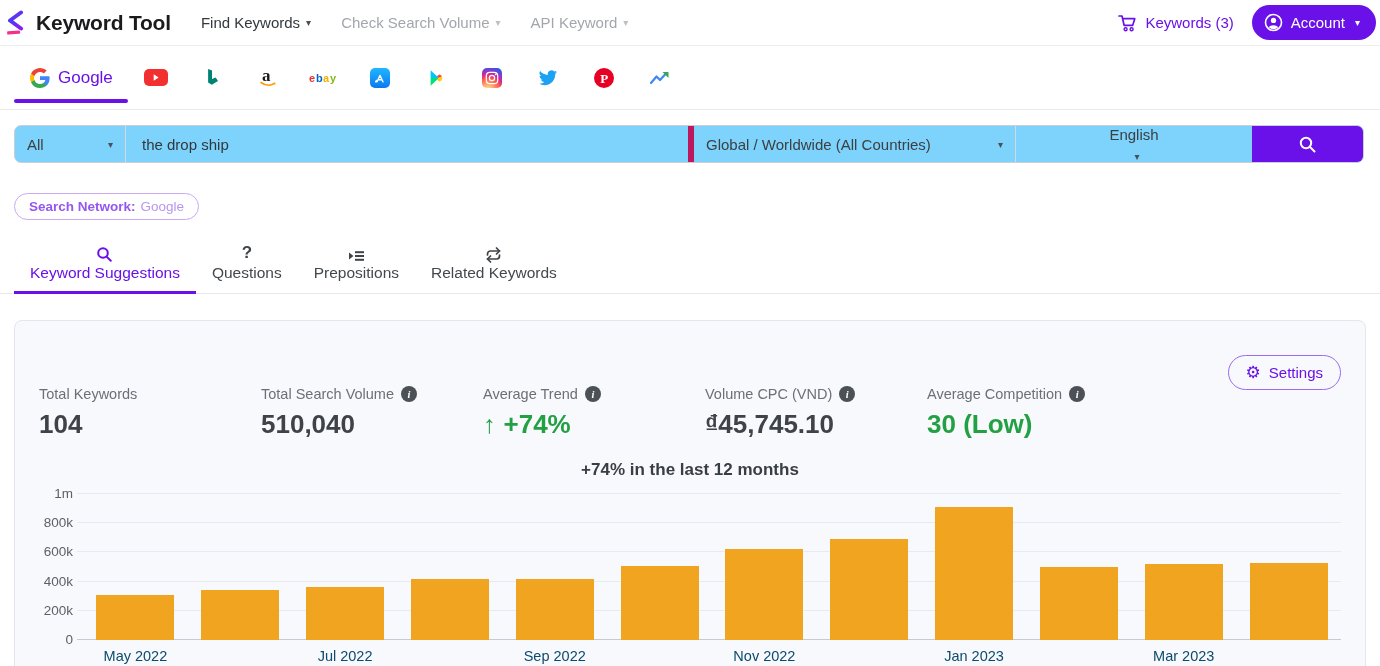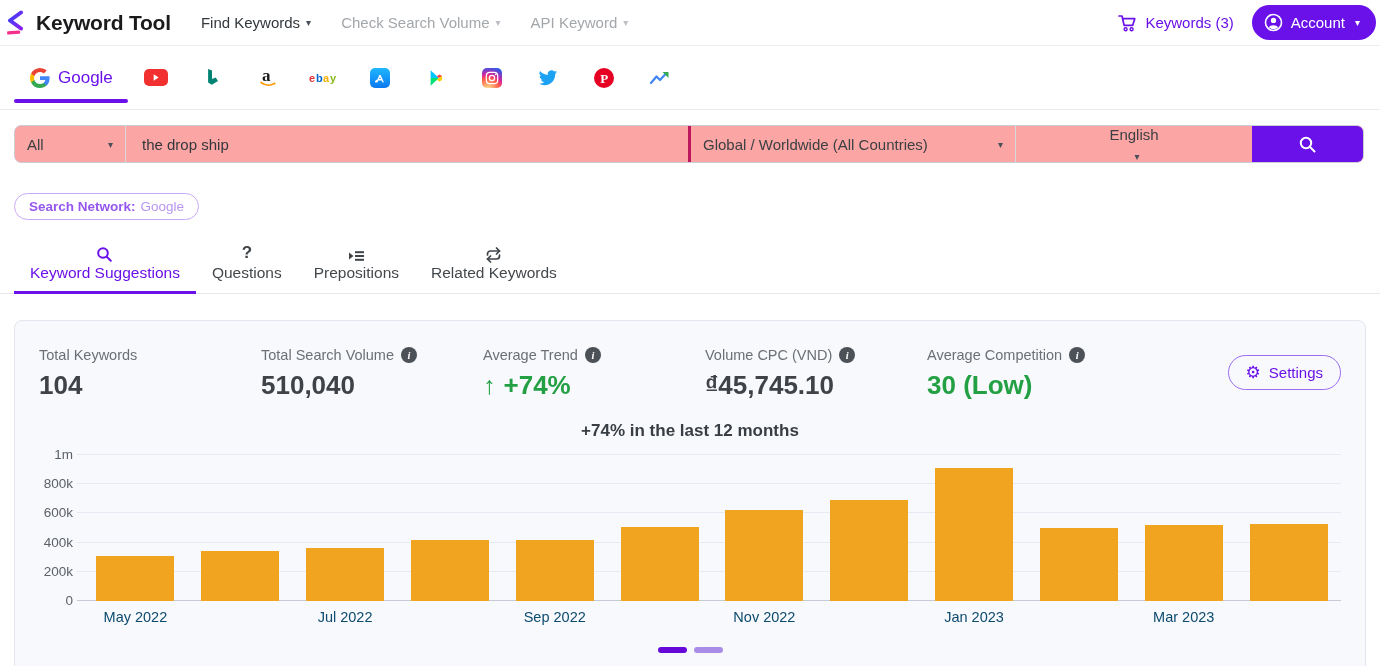--- a/index.html
+++ b/index.html
@@ -35,26 +35,26 @@
     display:flex; align-items:center; justify-content:center; }
   .insta { width:20px; height:20px; border-radius:5px;
     background:radial-gradient(circle at 30% 110%, #fdf497 0%, #fd5949 45%, #d6249f 60%, #285AEB 90%);
     display:flex; align-items:center; justify-content:center; }
   .appstore { width:20px; height:20px; border-radius:5px;
     background:linear-gradient(180deg,#1fb6ff,#0b79f0);
     display:flex; align-items:center; justify-content:center; }
 
   
   .search-row { display:flex; align-items:stretch; height:38px; margin:15px 16px 0 14px;
-    border:1px solid #ccced6; border-radius:7px; background:#fca5a5; }
+    border:1px solid #ccced6; border-radius:7px; background:#7dd3fc; }
   .seg { display:flex; align-items:center; font-size:15px; color:#3c4043; cursor:pointer; }
   .seg-all { width:111px; padding:0 12px; justify-content:space-between; border-right:1px solid #d6d8de; }
   .search-input { flex:1; border:none; outline:none; padding:0 16px; font-size:15px;
     color:#33373b; font-family:"Liberation Sans",sans-serif; background:transparent; }
-  .seg-loc { width:327px; padding:0 12px; justify-content:space-between; border-left:3px solid #be185d; }
+  .seg-loc { width:327px; padding:0 12px; justify-content:space-between; border-left:6px solid #be185d; }
   .seg-lang { width:237px; padding:0 14px; justify-content:space-between; border-left:1px solid #d6d8de;flex-direction:column; }
   .search-btn { width:111px; background:#6a10e8; border:none; border-radius:0 6px 6px 0;
     display:flex; align-items:center; justify-content:center; cursor:pointer; }
 
   
   .badge-row { margin:30px 0 0 14px; }
   .net-badge { display:inline-flex; align-items:center; gap:5px; border:1px solid #c9a9f6;
     border-radius:15px; padding:5px 14px; font-size:13.5px; }
   .net-badge .lbl { color:#9657ef; font-weight:700; }
   .net-badge .val { color:#b896f0; }
@@ -66,21 +66,21 @@
     font-size:15.5px; color:#43484d; cursor:pointer;flex-direction:column; }
   .tab.active { color:#6a10e8; }
   .tab.active::after { content:""; position:absolute; left:0; right:0; bottom:-1px;
     height:3px; background:#6a10e8; }
   .q-icon { font-weight:700; font-size:17px; color:#3f4449; }
 
   
   .card { margin:26px 14px 0; height:368px; background:#f8f9fc; border:1px solid #e4e5ee;
     border-radius:8px; padding:26px 24px 10px; }
   .stats-row { display:flex; align-items:flex-start; }
-  .stat { width:222px; }
+  .stat { width:222px;margin-top:39px; }
   .stat-label { display:flex; align-items:center; gap:7px; font-size:14.5px; color:#6b7076; }
   .info-icon { width:16px; height:16px; border-radius:50%; background:#4c5157; color:#fff;
     font-size:10.5px; font-weight:700; display:inline-flex; align-items:center; justify-content:center;
     font-family:"Liberation Serif",serif; font-style:italic; }
   .stat-value { margin-top:7px; font-size:26px; font-weight:700; color:#3f4347; display:flex; align-items:center; gap:8px;}
   .stat-value.green { color:#23a044; }
   .up-arrow { color:#23a044; font-size:25px; font-weight:700; line-height:1; }
   .settings-btn { margin-left:auto; margin-top:8px; display:flex; align-items:center; gap:8px;
     background:transparent; border:1px solid #9a6cf0; border-radius:20px; padding:8px 17px;
     color:#6a10e8; font-size:15px; font-family:"Liberation Sans",sans-serif; cursor:pointer; }

